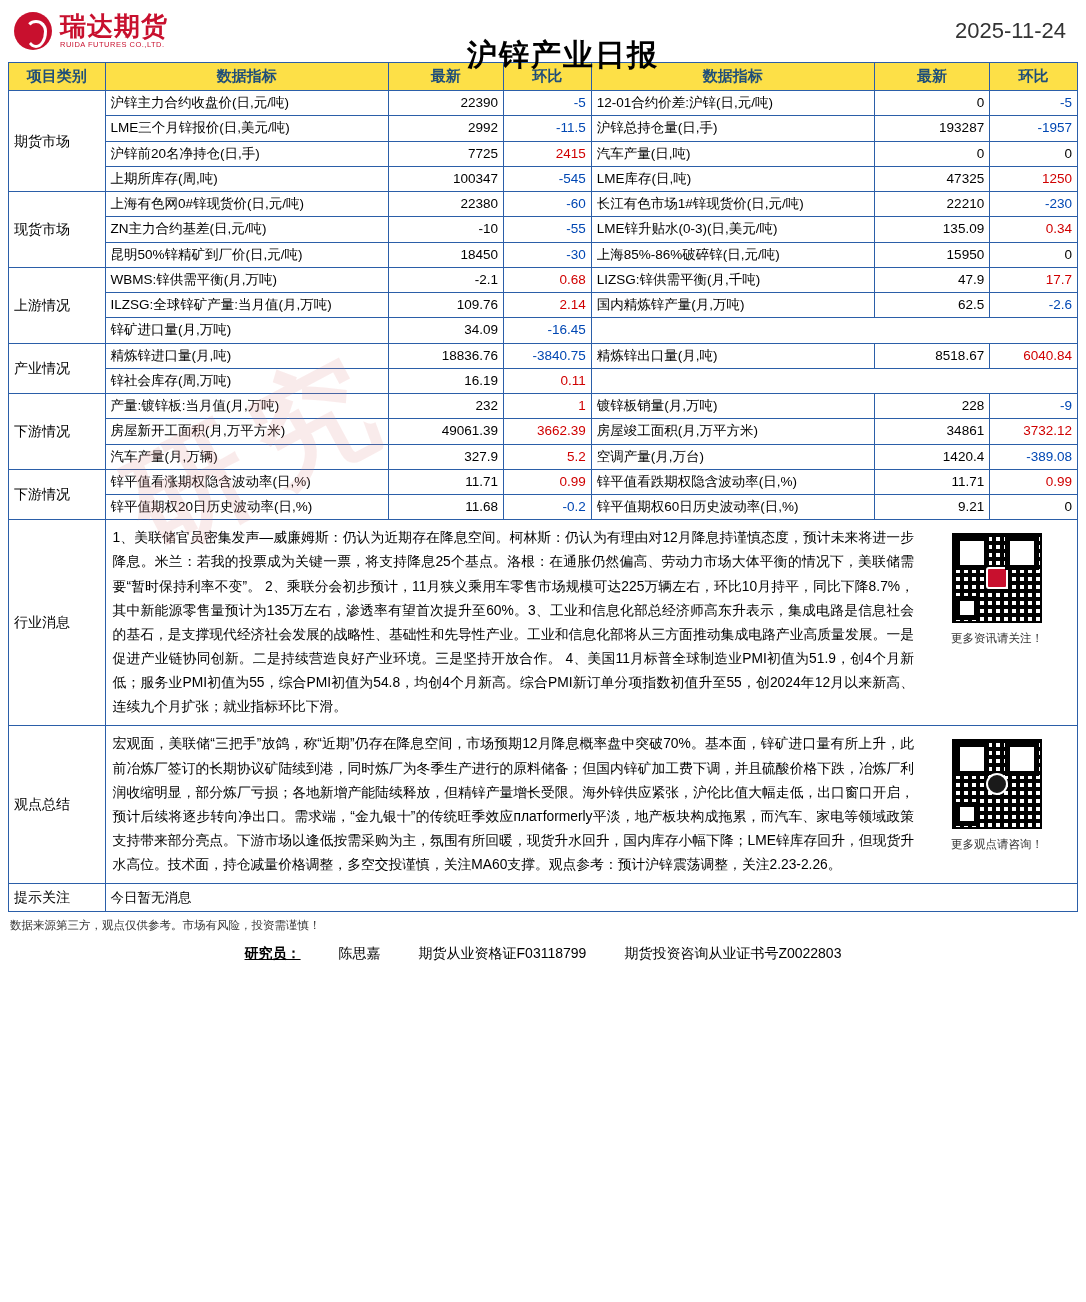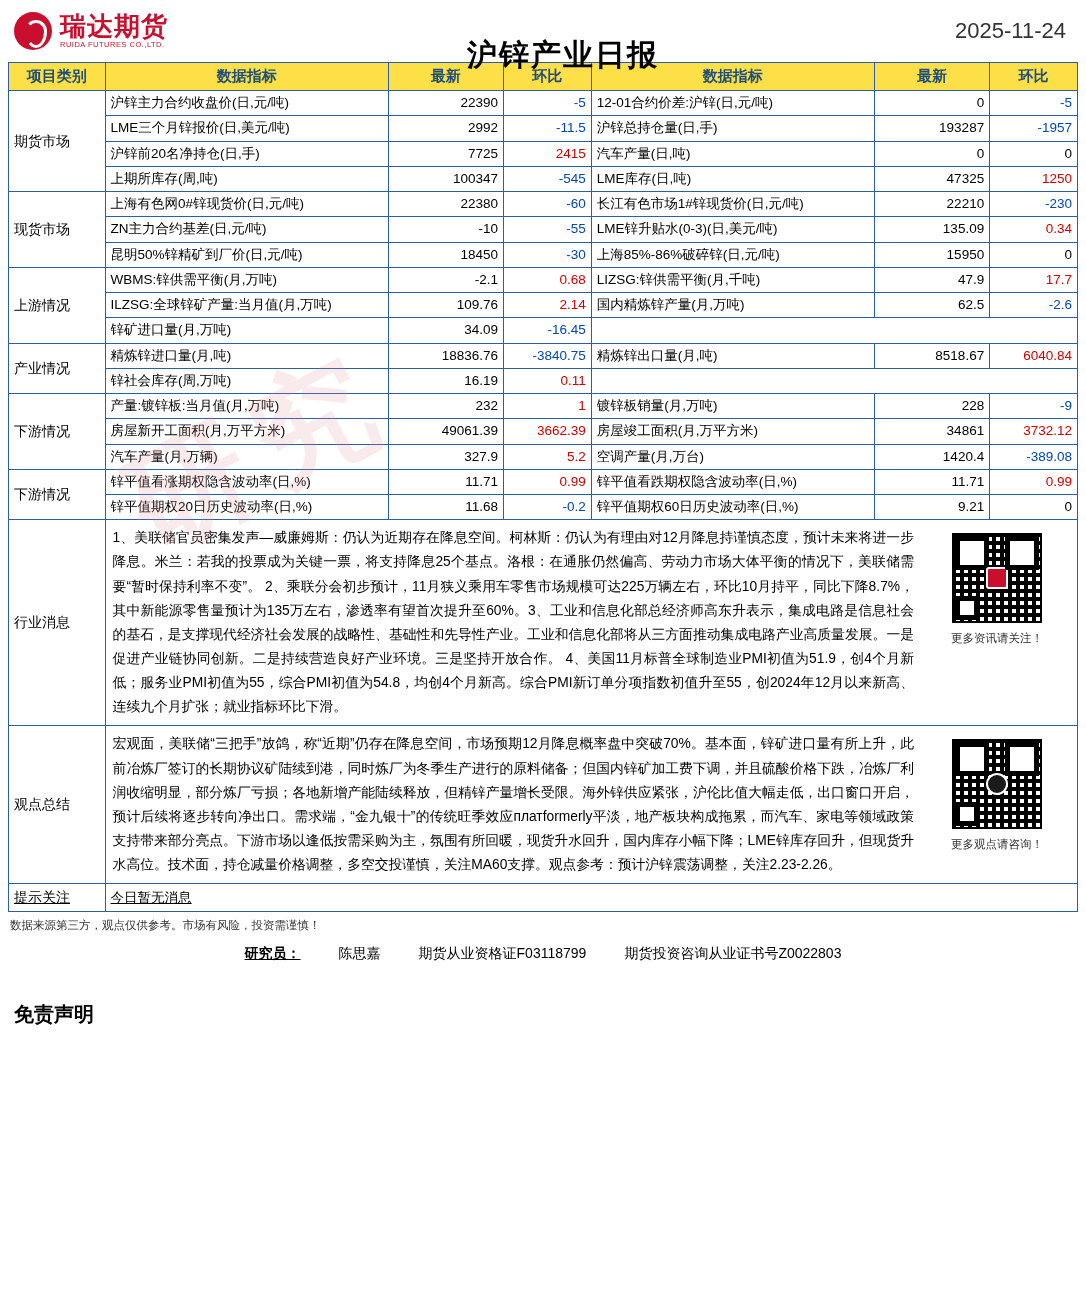--- a/index.html
+++ b/index.html
@@ -167,21 +167,21 @@
     background: #c8102e;
     border: 2px solid #fff;
     border-radius: 3px;
   }
   .qr2 .center-logo { background: #1a1a1a; border-radius: 50%; }
   .qrcap {
     font-size: 11.5px;
     color: #333;
     margin-top: 6px;
   }
-  .tip-row td { height: 28px; text-decoration: underline; }
+  .tip-row td { height: 28px; }
   
   .src-note {
     font-size: 11.5px;
     color: #333;
     padding: 6px 2px 4px 2px;
   }
   .researcher {
     display: flex;
     justify-content: center;
     gap: 38px;
@@ -438,15 +438,14 @@
 
   <div class="src-note">数据来源第三方，观点仅供参考。市场有风险，投资需谨慎！</div>
 
   <div class="researcher">
     <span class="lbl">研究员：</span>
     <span>陈思嘉</span>
     <span>期货从业资格证F03118799</span>
     <span>期货投资咨询从业证书号Z0022803</span>
   </div>
 
-  <div class="disclaimer-title">免责声明</div>
 
 </div>
 
 </body></html>

